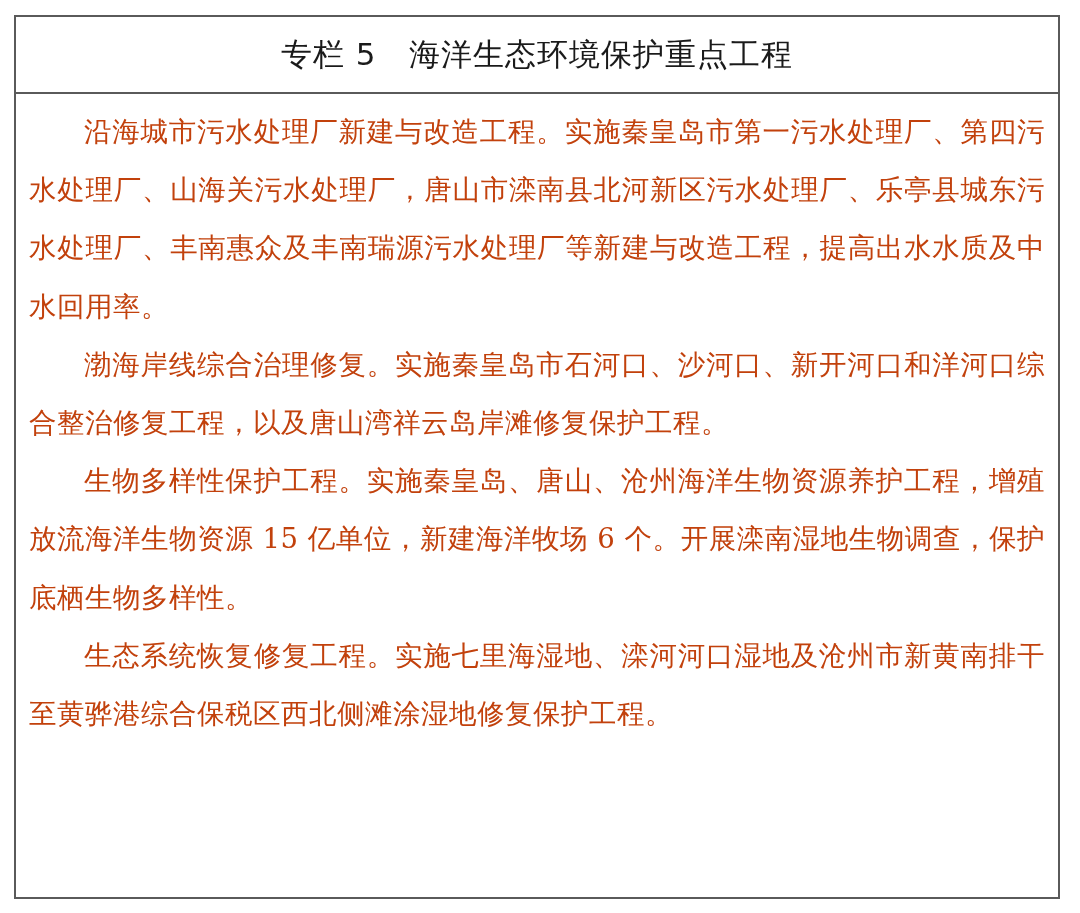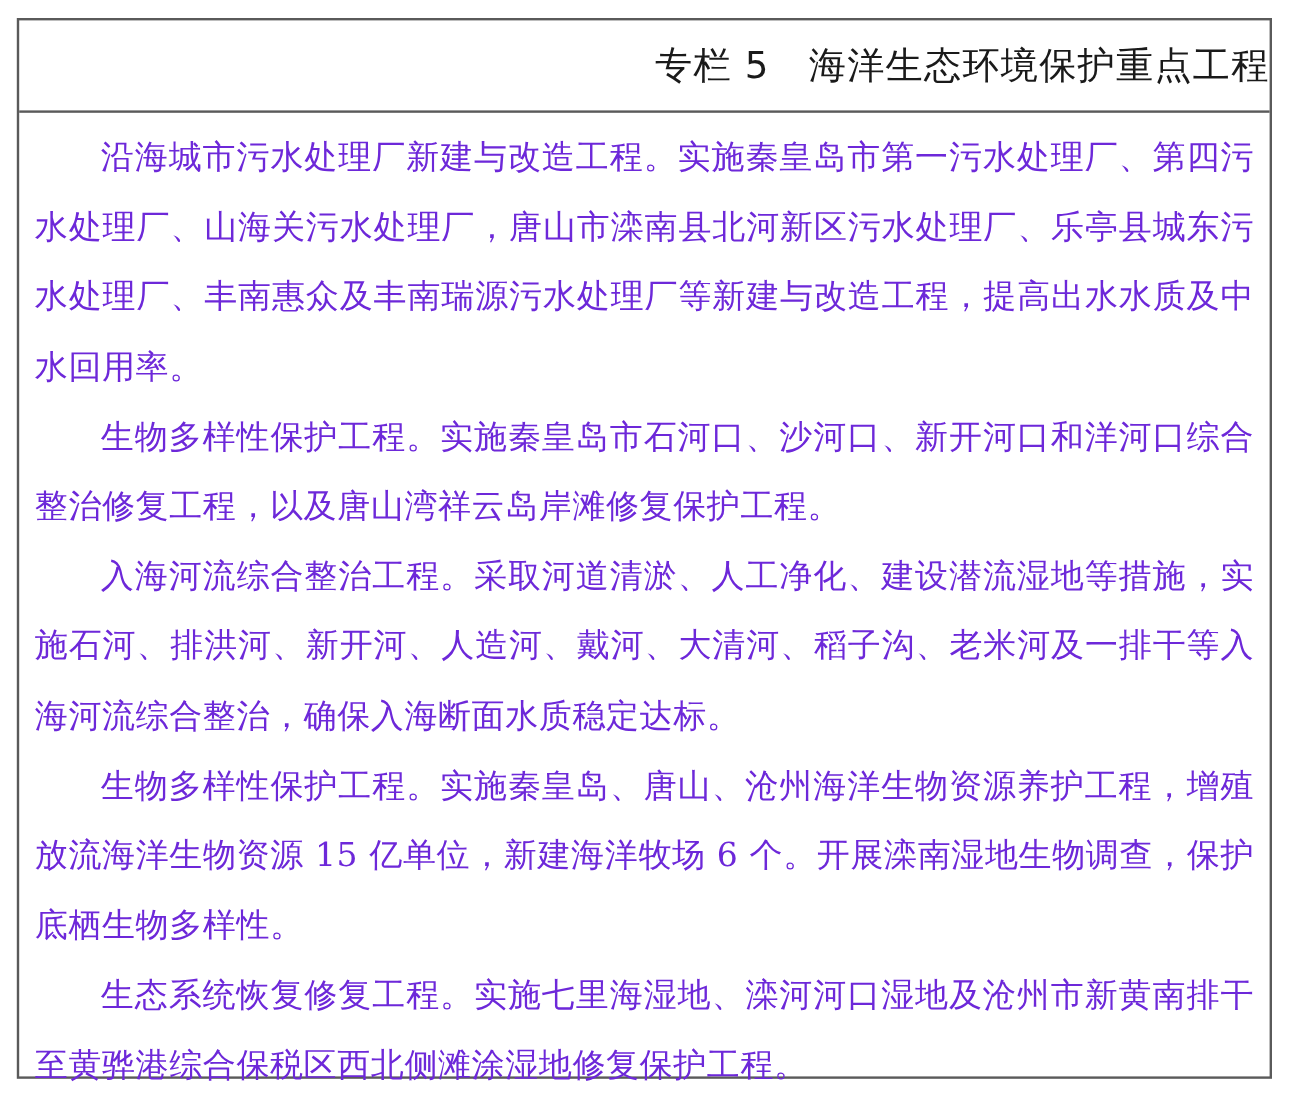--- a/index.html
+++ b/index.html
@@ -21,52 +21,51 @@
       height: 884px;
       border: 2px solid #5a5a5a;
       box-sizing: border-box;
       background: #ffffff;
     }
     .box-header {
       height: 77px;
       border-bottom: 2px solid #5a5a5a;
       display: flex;
       align-items: center;
-      justify-content: flex-end;
+      justify-content: center;
       box-sizing: border-box;
     }
     .box-title {
       font-family: "DejaVu Sans", "Liberation Sans", sans-serif;
       font-size: 31px;
       color: #1a1a1a;
       letter-spacing: 1px;
       white-space: pre;
     }
     .box-body {
       padding: 8px 13px 0 13px;
     }
     .para {
       font-family: "DejaVu Serif", "Liberation Serif", serif;
       font-size: 27.5px;
       line-height: 58.2px;
-      color: #6d28d9;
+      color: #c2410c;
       margin: 0;
       text-indent: 2em;
       text-align: justify;
       letter-spacing: 0.5px;
       word-break: break-all;
     }
   </style>
 </head>
 <body>
 
 <div class="box">
   <div class="box-header">
     <div class="box-title">专栏 5   海洋生态环境保护重点工程</div>
   </div>
   <div class="box-body">
     <p class="para">沿海城市污水处理厂新建与改造工程。实施秦皇岛市第一污水处理厂、第四污水处理厂、山海关污水处理厂，唐山市滦南县北河新区污水处理厂、乐亭县城东污水处理厂、丰南惠众及丰南瑞源污水处理厂等新建与改造工程，提高出水水质及中水回用率。</p>
-    <p class="para">生物多样性保护工程。实施秦皇岛市石河口、沙河口、新开河口和洋河口综合整治修复工程，以及唐山湾祥云岛岸滩修复保护工程。</p>
-    <p class="para">入海河流综合整治工程。采取河道清淤、人工净化、建设潜流湿地等措施，实施石河、排洪河、新开河、人造河、戴河、大清河、稻子沟、老米河及一排干等入海河流综合整治，确保入海断面水质稳定达标。</p>
+    <p class="para">渤海岸线综合治理修复。实施秦皇岛市石河口、沙河口、新开河口和洋河口综合整治修复工程，以及唐山湾祥云岛岸滩修复保护工程。</p>
     <p class="para">生物多样性保护工程。实施秦皇岛、唐山、沧州海洋生物资源养护工程，增殖放流海洋生物资源 15 亿单位，新建海洋牧场 6 个。开展滦南湿地生物调查，保护底栖生物多样性。</p>
     <p class="para">生态系统恢复修复工程。实施七里海湿地、滦河河口湿地及沧州市新黄南排干至黄骅港综合保税区西北侧滩涂湿地修复保护工程。</p>
   </div>
 </div>
 
 </body></html>

